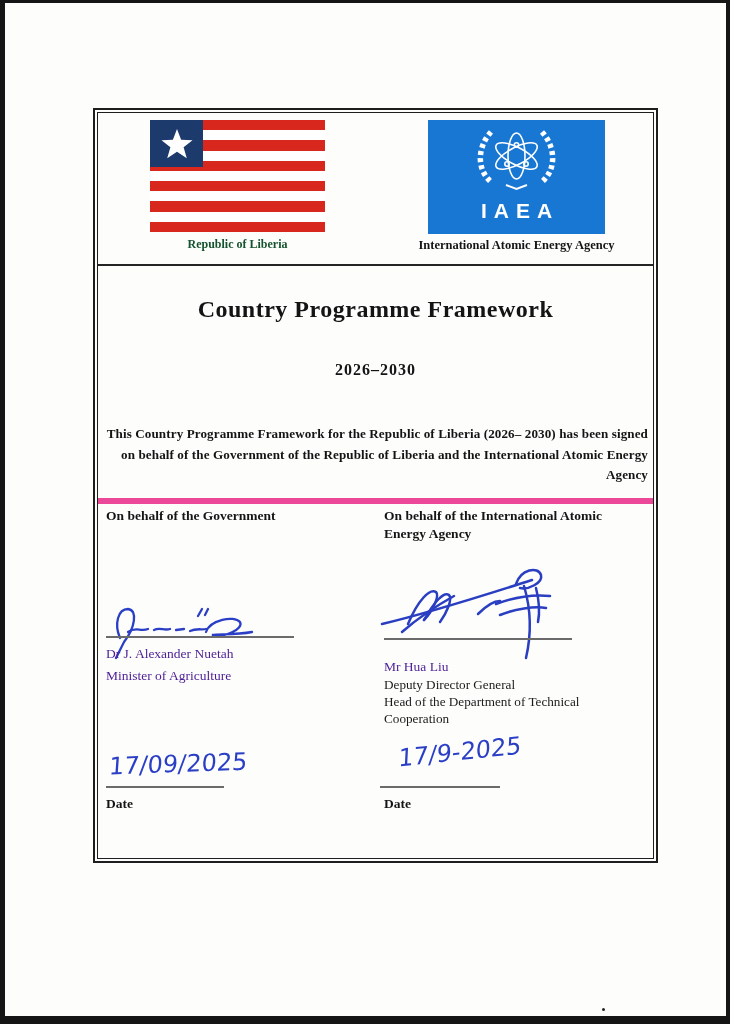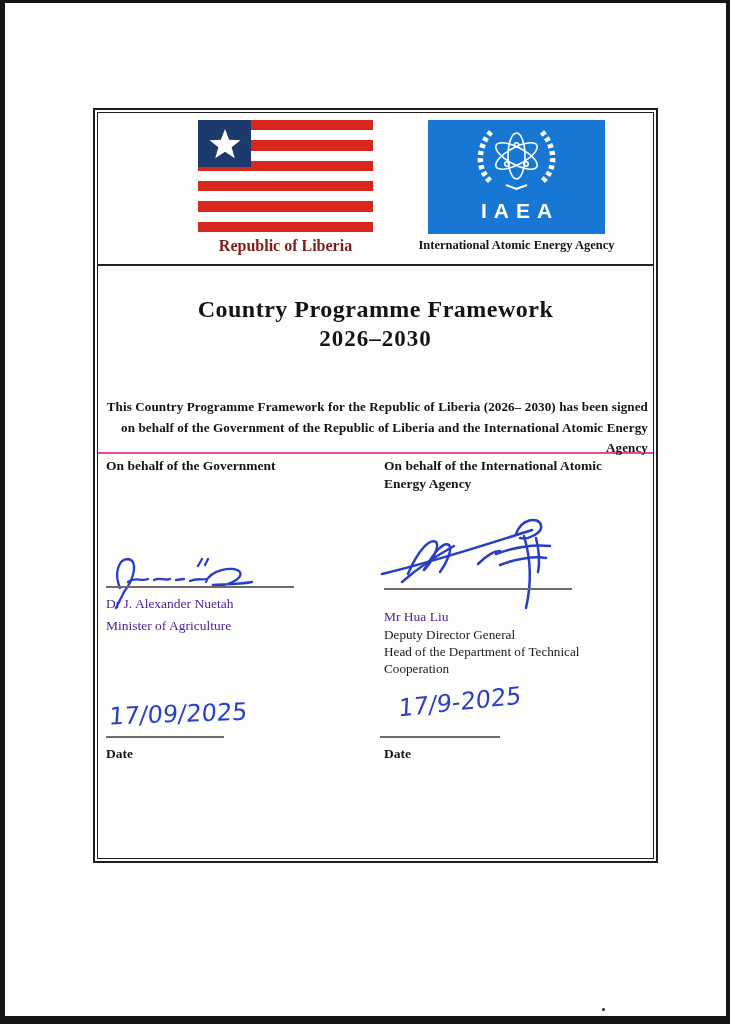--- a/index.html
+++ b/index.html
@@ -31,54 +31,54 @@
     display:flex; flex-direction:column;
   }
 
   
   .sec-header {
     flex:none; height:153px;
     border-bottom:2px solid #242424;
     display:flex; justify-content:space-between;
     padding:7px 48px 0 52px;
   }
-  .org-block { text-align:center;margin-left:48px; }
+  .org-block { text-align:center; }
   .org-caption {
-    font-weight:bold; font-size:16px; margin-top:5px; white-space:nowrap;
-    color:#7f1d1d;
+    font-weight:bold; font-size:12px; margin-top:5px; white-space:nowrap;
+    color:#14532d;
   }
   .iaea-caption-wrap { position:relative; height:16px; }
   .iaea-caption-abs {
     position:absolute; left:50%; transform:translateX(-50%);
     top:4px; font-weight:bold; font-size:12.5px; white-space:nowrap; color:#151515;
   }
 
   .flag-liberia {
     position:relative; width:175px; height:112px;
     background:repeating-linear-gradient(180deg,
       #d8281d 0 10.18px, #ffffff 10.18px 20.36px);
   }
   .flag-canton {
     position:absolute; left:0; top:0; width:53px; height:47px;
     background:#1d3a6d; display:flex; align-items:center; justify-content:center;
   }
   .iaea-box { width:177px; height:114px; display:block; }
 
   
   .sec-title {
-    flex:none; height:188px;
-    border-bottom:2px solid #ec4899;
+    flex:none; height:238px;
+    border-bottom:6px solid #ec4899;
     text-align:center;
     padding-top:30px;
   }
   .doc-title {
     font-size:24px; font-weight:bold; letter-spacing:.5px; color:#141414;
   }
   .doc-period {
-    font-size:23px; font-weight:bold; letter-spacing:1px; margin-top:3px; color:#141414;
+    font-size:16px; font-weight:bold; letter-spacing:1px; margin-top:38px; color:#141414;
   }
   .doc-statement {
     width:545px; margin:45px auto 0;
     font-size:13.1px; font-weight:bold; line-height:1.58;
     color:#141414; letter-spacing:.1px;text-align:right;
   }
 
   
   .sec-sign { flex:1; position:relative; }
   .col { position:absolute; top:0; }

